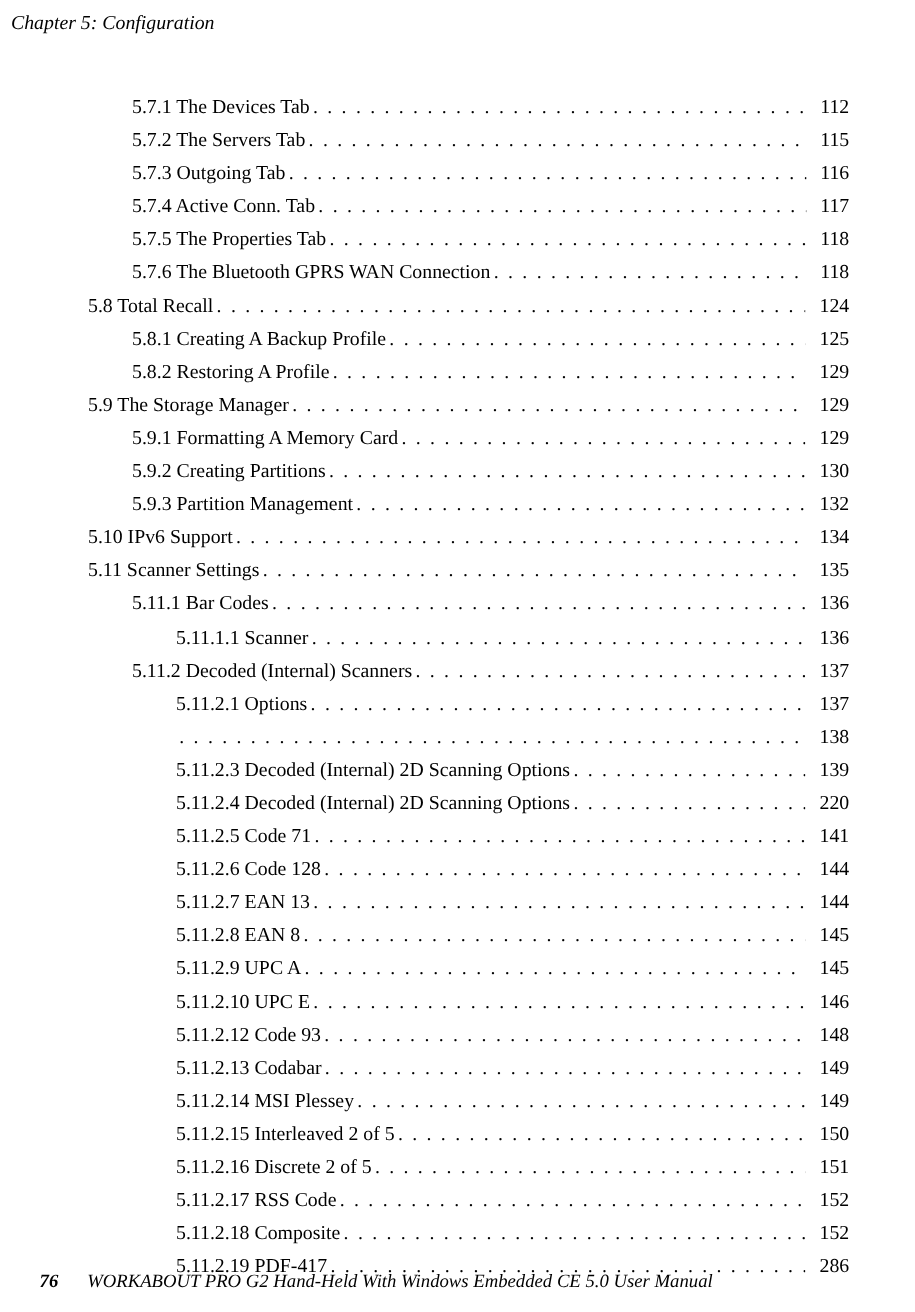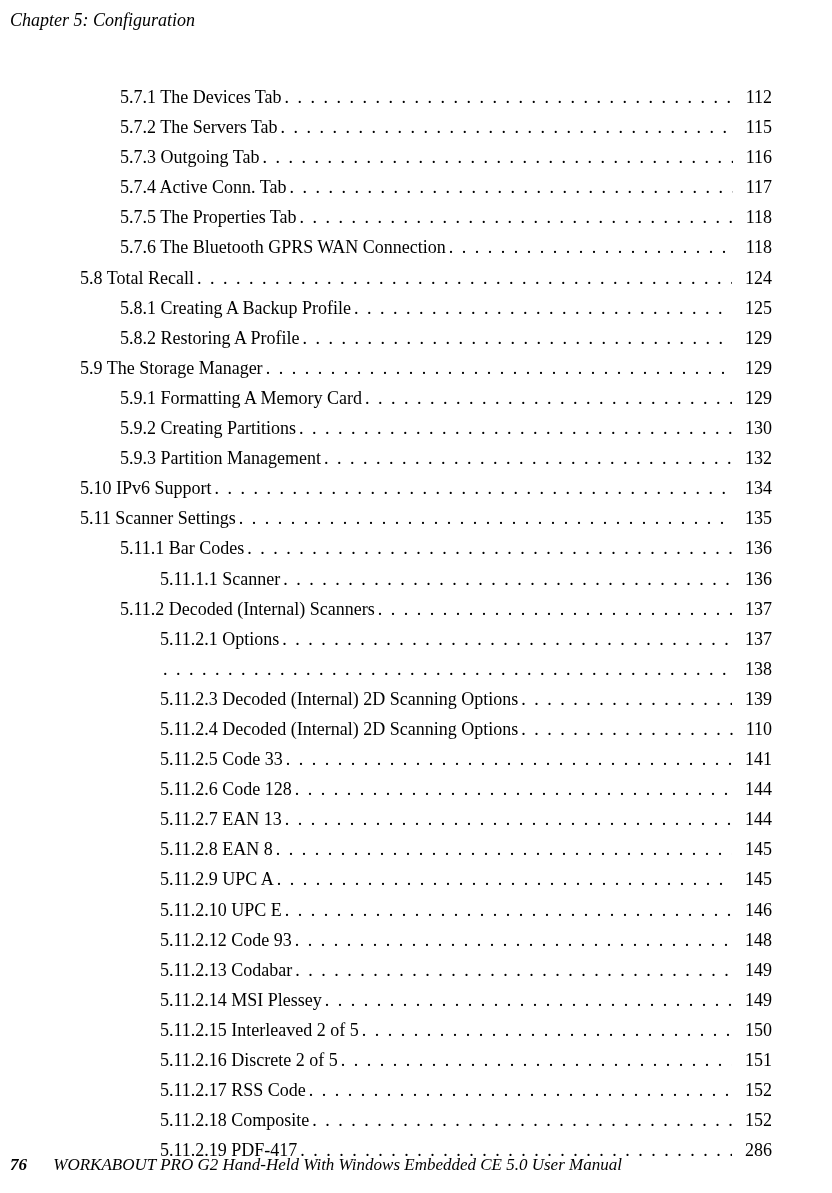--- a/index.html
+++ b/index.html
@@ -61,20 +61,21 @@
     position: absolute;
     left: 10px;
     bottom: 18px;
     font-style: italic;
     font-size: 17px;
   }
   .footer .pn {
     font-weight: bold;
     font-style: italic;
     margin-right: 22px;
+    margin-left: 26px;
   }
 </style>
 </head>
 <body>
 
 <div class="page">
 
   <div class="running-head">Chapter 5: Configuration</div>
 
   <div class="content" id="toc-container">
@@ -178,24 +179,24 @@
         <span class="toc-page">138</span>
       </div>
       <div class="toc-line indent-3">
         <span class="toc-label">5.11.2.3  Decoded (Internal) 2D Scanning Options</span>
         <span class="toc-leader"></span>
         <span class="toc-page">139</span>
       </div>
       <div class="toc-line indent-3">
         <span class="toc-label">5.11.2.4  Decoded (Internal) 2D Scanning Options</span>
         <span class="toc-leader"></span>
-        <span class="toc-page">110</span>
-      </div>
-      <div class="toc-line indent-3">
-        <span class="toc-label">5.11.2.5  Code 33</span>
+        <span class="toc-page">220</span>
+      </div>
+      <div class="toc-line indent-3">
+        <span class="toc-label">5.11.2.5  Code 71</span>
         <span class="toc-leader"></span>
         <span class="toc-page">141</span>
       </div>
       <div class="toc-line indent-3">
         <span class="toc-label">5.11.2.6  Code 128</span>
         <span class="toc-leader"></span>
         <span class="toc-page">144</span>
       </div>
       <div class="toc-line indent-3">
         <span class="toc-label">5.11.2.7  EAN 13</span>

